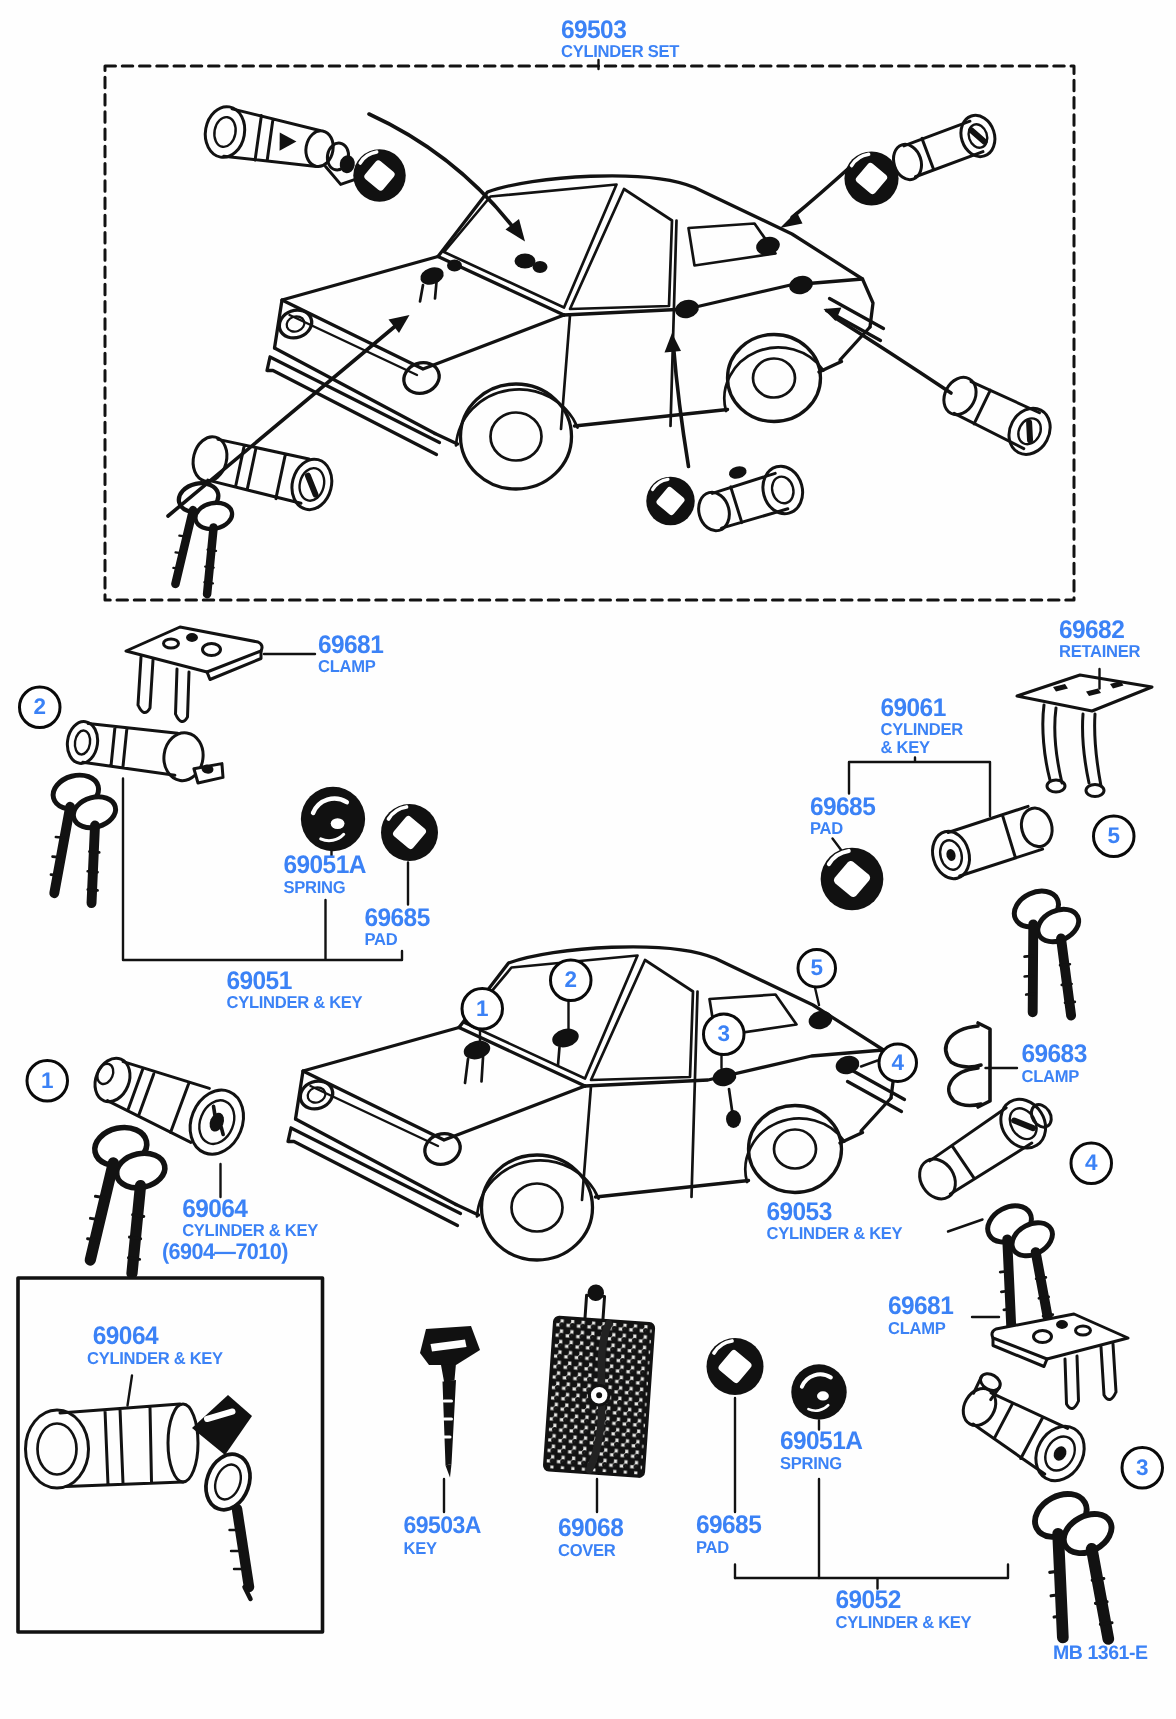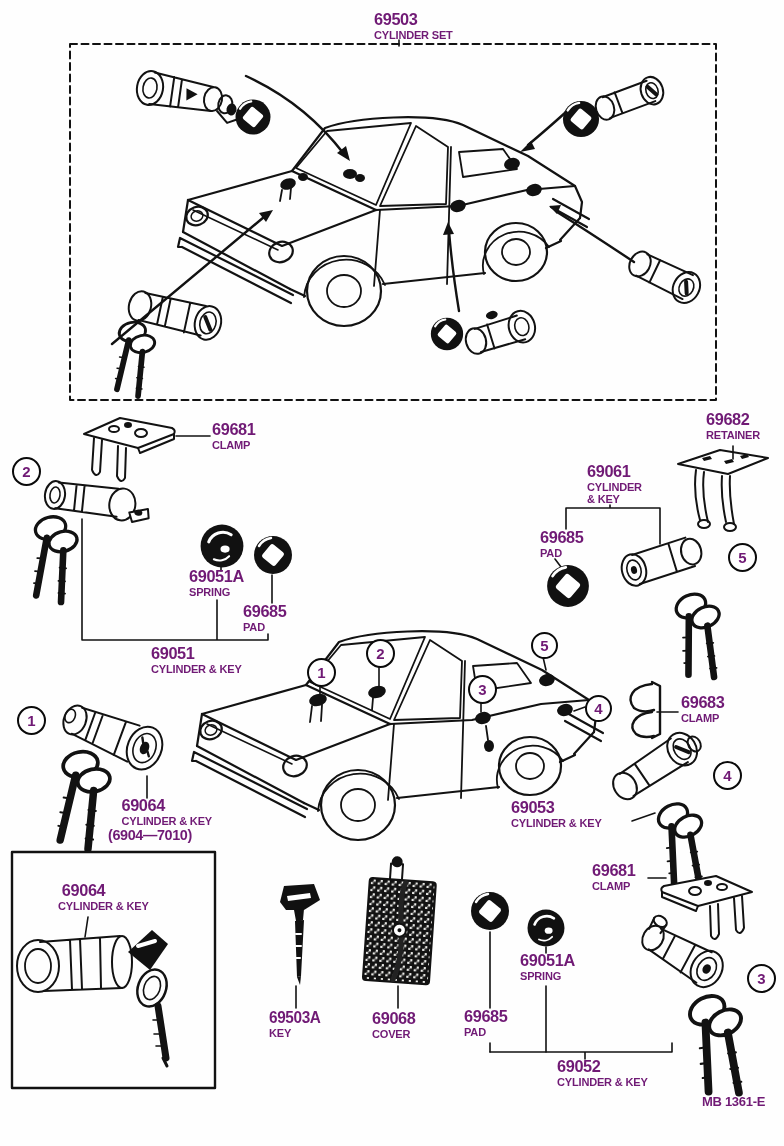--- a/index.html
+++ b/index.html
@@ -1,17 +1,17 @@
 <!DOCTYPE html>
 <html><head>
 <meta charset="utf-8">
 <style>
   html,body{margin:0;padding:0;background:#fff;}
   #page{position:relative;width:784px;height:1146px;background:#fefefe;overflow:hidden;
-        font-family:"Liberation Sans","DejaVu Sans",sans-serif;color:#701a75;}
+        font-family:"Liberation Sans","DejaVu Sans",sans-serif;color:#3b82f6;}
   #art{position:absolute;left:0;top:0;z-index:1;}
   .lbl{position:absolute;z-index:3;font-weight:bold;white-space:nowrap;line-height:1.05;
        letter-spacing:-0.4px;transform:scaleX(0.96);transform-origin:left top;}
   .no{font-size:17px;}
   .nm{font-size:11.5px;letter-spacing:-0.2px;}
   .rg{font-size:15px;}
   .ind{margin-left:14px;}
   .callout{position:absolute;z-index:3;width:25px;height:25px;border:2.6px solid #0a0a0a;
        border-radius:50%;background:#fff;display:flex;align-items:center;justify-content:center;
        font-weight:bold;font-size:15px;}

